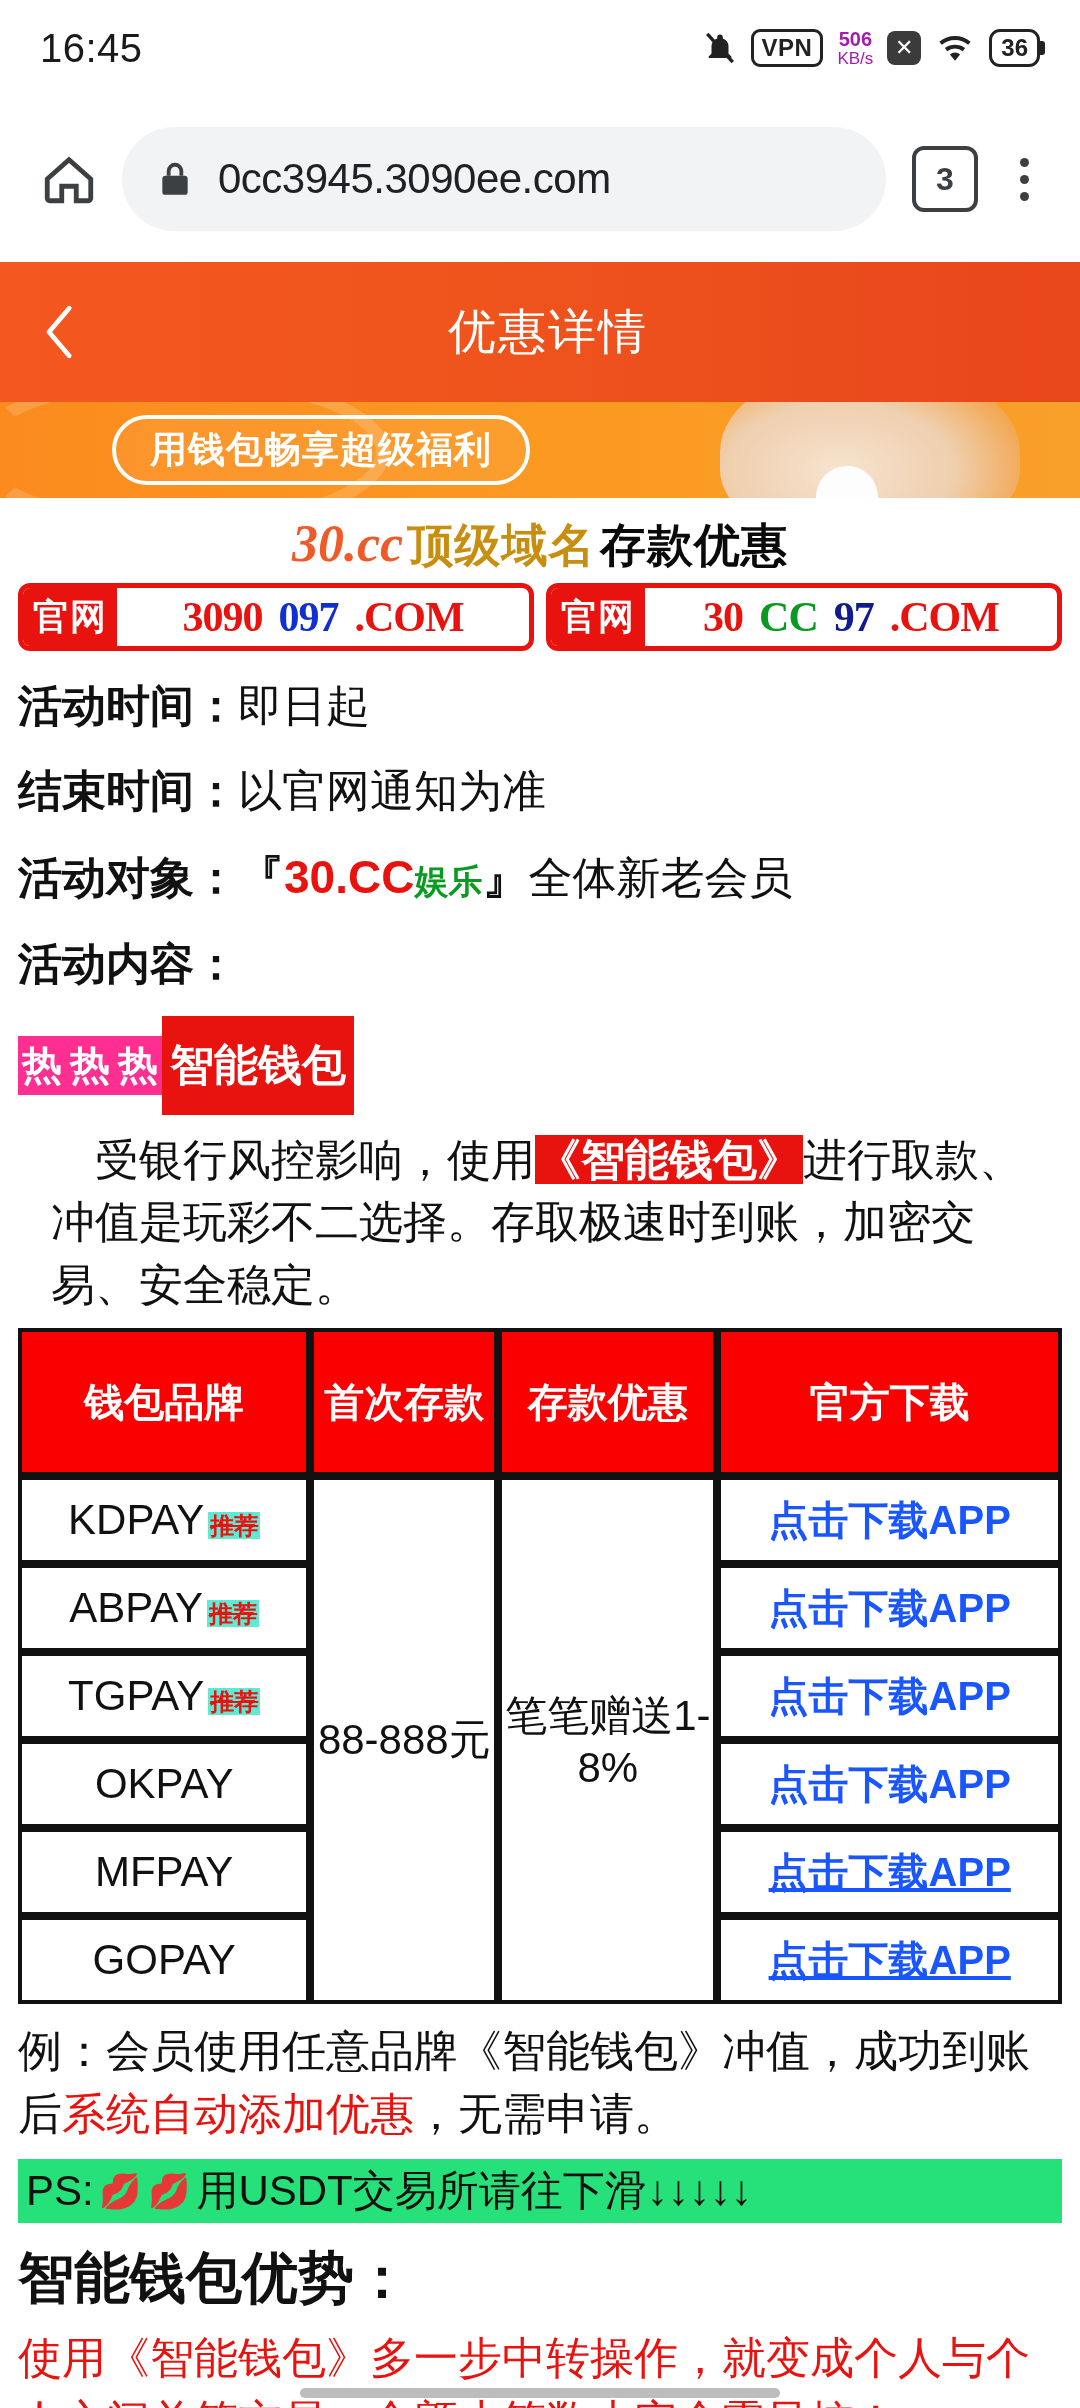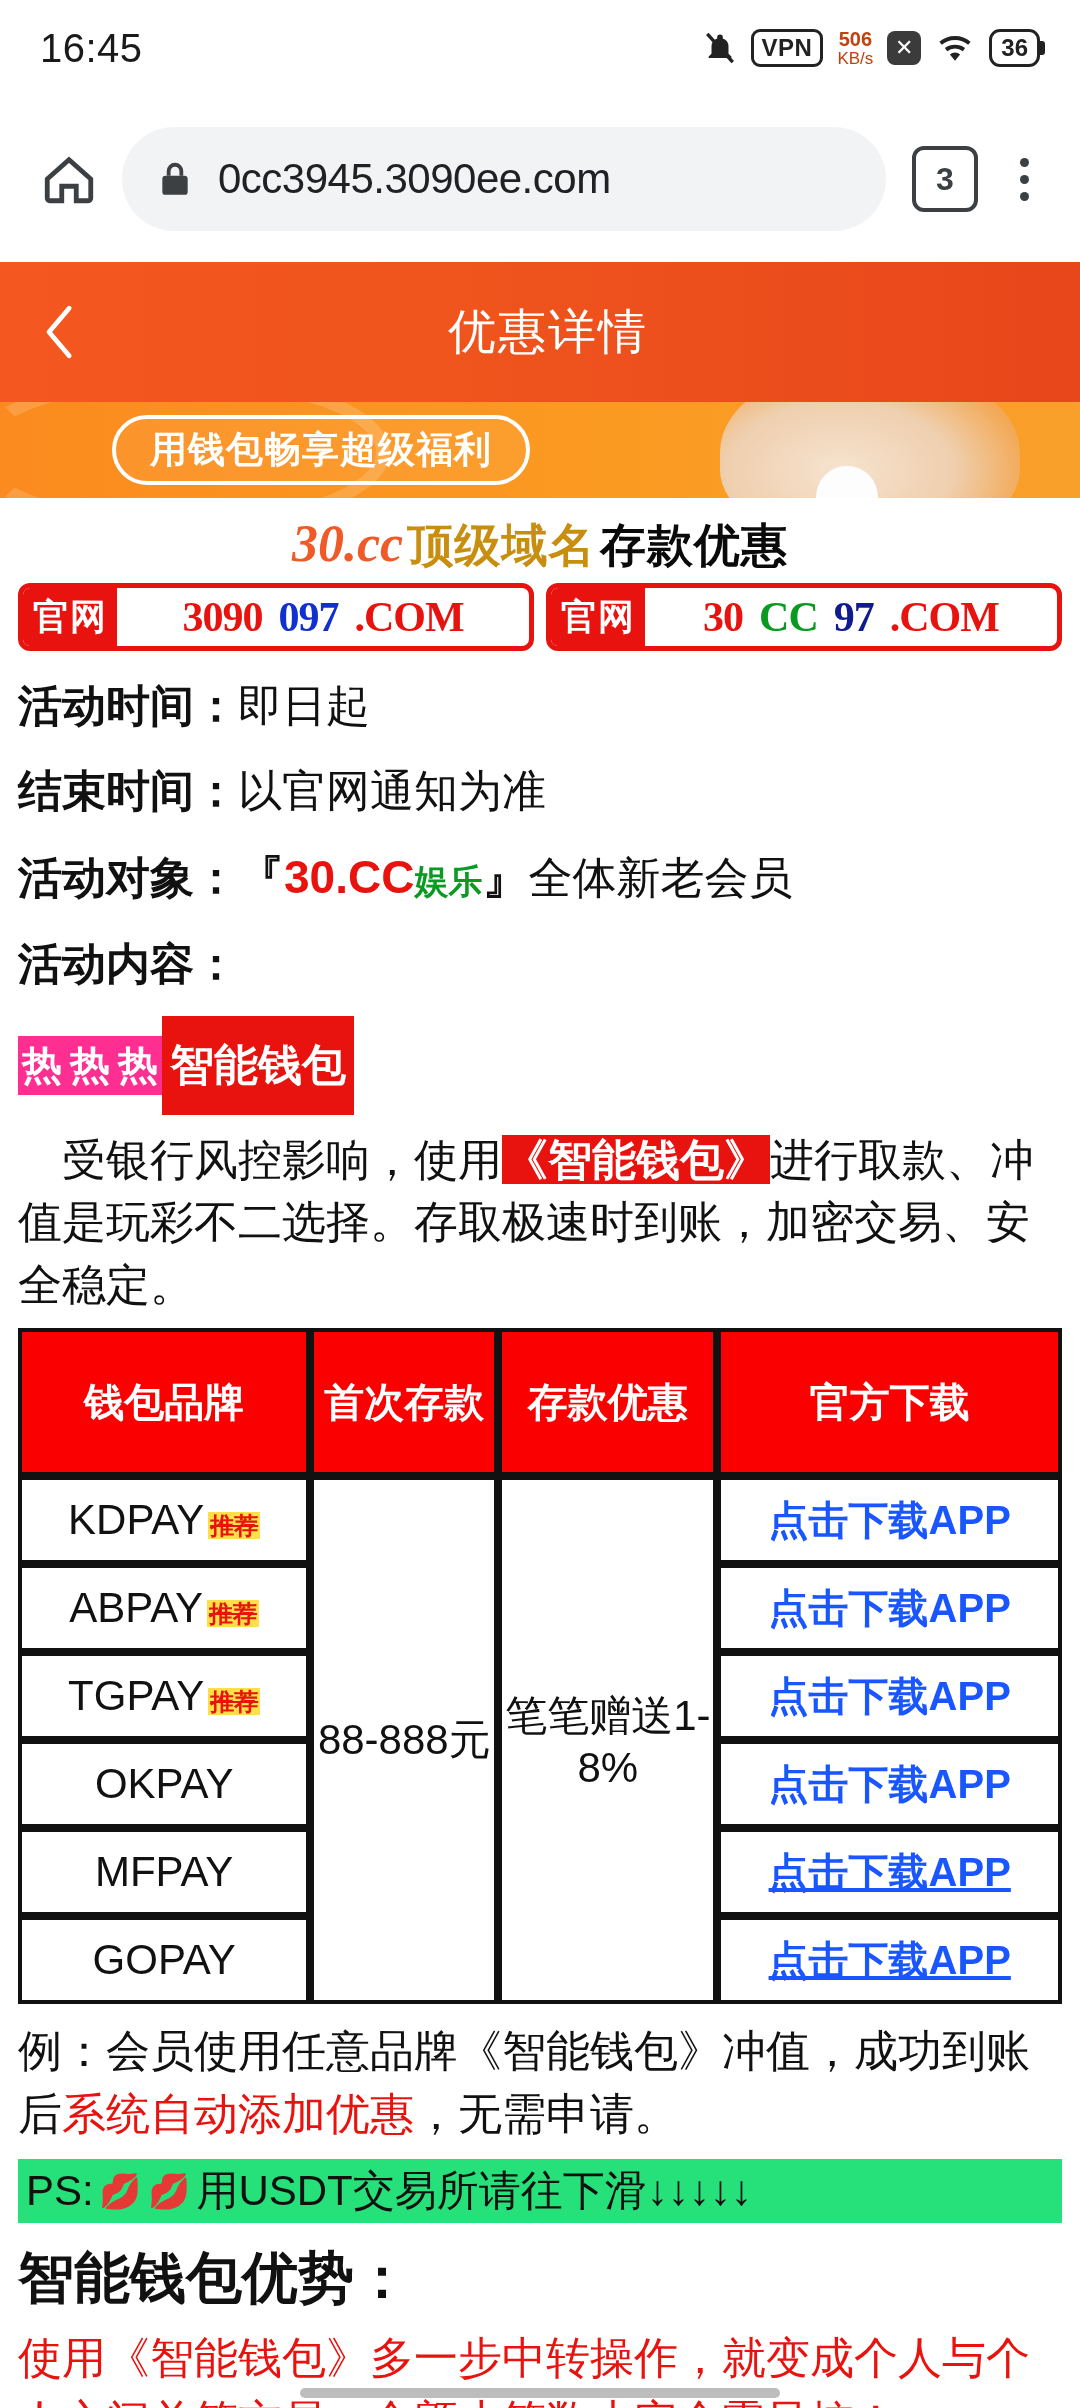--- a/index.html
+++ b/index.html
@@ -16,21 +16,21 @@
     height: 96px; display:flex; align-items:center; justify-content:space-between;
     padding: 0 40px; background:#fff;
   }
   .status-time { font-size: 40px; color:#1a1a1a; letter-spacing:.5px; }
   .status-right { display:flex; align-items:center; gap:14px; }
   .ic { display:inline-flex; align-items:center; justify-content:center; }
   .vpn-badge {
     border:3px solid #222; border-radius:9px; font-size:24px; font-weight:bold;
     padding:2px 8px; color:#222; letter-spacing:0.5px;
   }
-  .netspeed { font-size:20px; line-height:1.02; text-align:center; color:#c2410c; font-weight:bold; }
+  .netspeed { font-size:20px; line-height:1.02; text-align:center; color:#a21caf; font-weight:bold; }
   .netspeed small { display:block; font-size:17px; font-weight:normal; }
   .x-badge {
     width:34px; height:34px; background:#3b3b3b; border-radius:8px; color:#fff;
     font-size:22px; display:flex; align-items:center; justify-content:center;
   }
   .batt {
     border:3px solid #222; border-radius:11px; padding:2px 9px; font-size:24px;
     font-weight:bold; color:#222; position:relative;
   }
   .batt::after{
@@ -127,39 +127,39 @@
   .infoline .v { font-weight:normal; }
   .badge-30cc { color:#e8130f; font-weight:bold; font-size:46px; }
   .badge-yl { color:#0a9a22; font-weight:bold; font-size:34px; }
   .brk { color:#111; font-weight:bold; font-size:46px; }
 
   .hotrow { margin-top: 22px; display:flex; align-items:center; }
   .hot { color:#ffffff; font-weight:bold; font-size:40px; padding: 2px 4px; }
   .hot1{ background:#ff2f92; } .hot2{ background:#ff2f92; } .hot3{ background:#ff2f92; }
   .hot-title { background:#e8130f; color:#ffffff; font-weight:bold; font-size:44px; padding:20px 8px; }
 
-  .para { font-size:44px; line-height:1.42; margin-top:14px; color:#111; text-indent:0; }
+  .para { font-size:44px; line-height:1.42; margin-top:14px; color:#111; text-indent:0;margin-left:33px; }
   .para .hl { background:#e8130f; color:#ffffff; font-weight:bold; padding:0 2px; }
 
   
   table.promo {
     width: 100%; border-collapse: separate; border-spacing:0; margin-top: 12px;
     table-layout: fixed;
   }
   table.promo th, table.promo td {
     border: 4px solid #111; text-align:center; vertical-align:middle;
   }
   table.promo th {
     background:#fb0000; color:#ffffff; font-size:40px; font-weight:bold; height:148px;
     padding: 4px 2px; line-height:1.22;
   }
   table.promo td { height: 88px; font-size:42px; color:#111; }
   .wallet-cell { position:relative; font-family:"Liberation Sans", sans-serif; }
   .tuijian {
-    color:#e8130f; background:#fde047; font-size:24px; font-weight:bold;
+    color:#e8130f; background:#5eead4; font-size:24px; font-weight:bold;
     padding:0 2px; margin-left:4px; text-decoration: line-through;
   }
   .dl { color:#1a56ff; font-size:40px; font-weight:bold; }
   .dl.u { text-decoration: underline; }
 
   .example { font-size:44px; line-height:1.42; margin-top:16px; color:#111; }
   .example .red { color:#e8130f; }
 
   .psbar {
     background:#26e07a; margin-top: 14px; padding: 4px 8px; font-size:42px;

